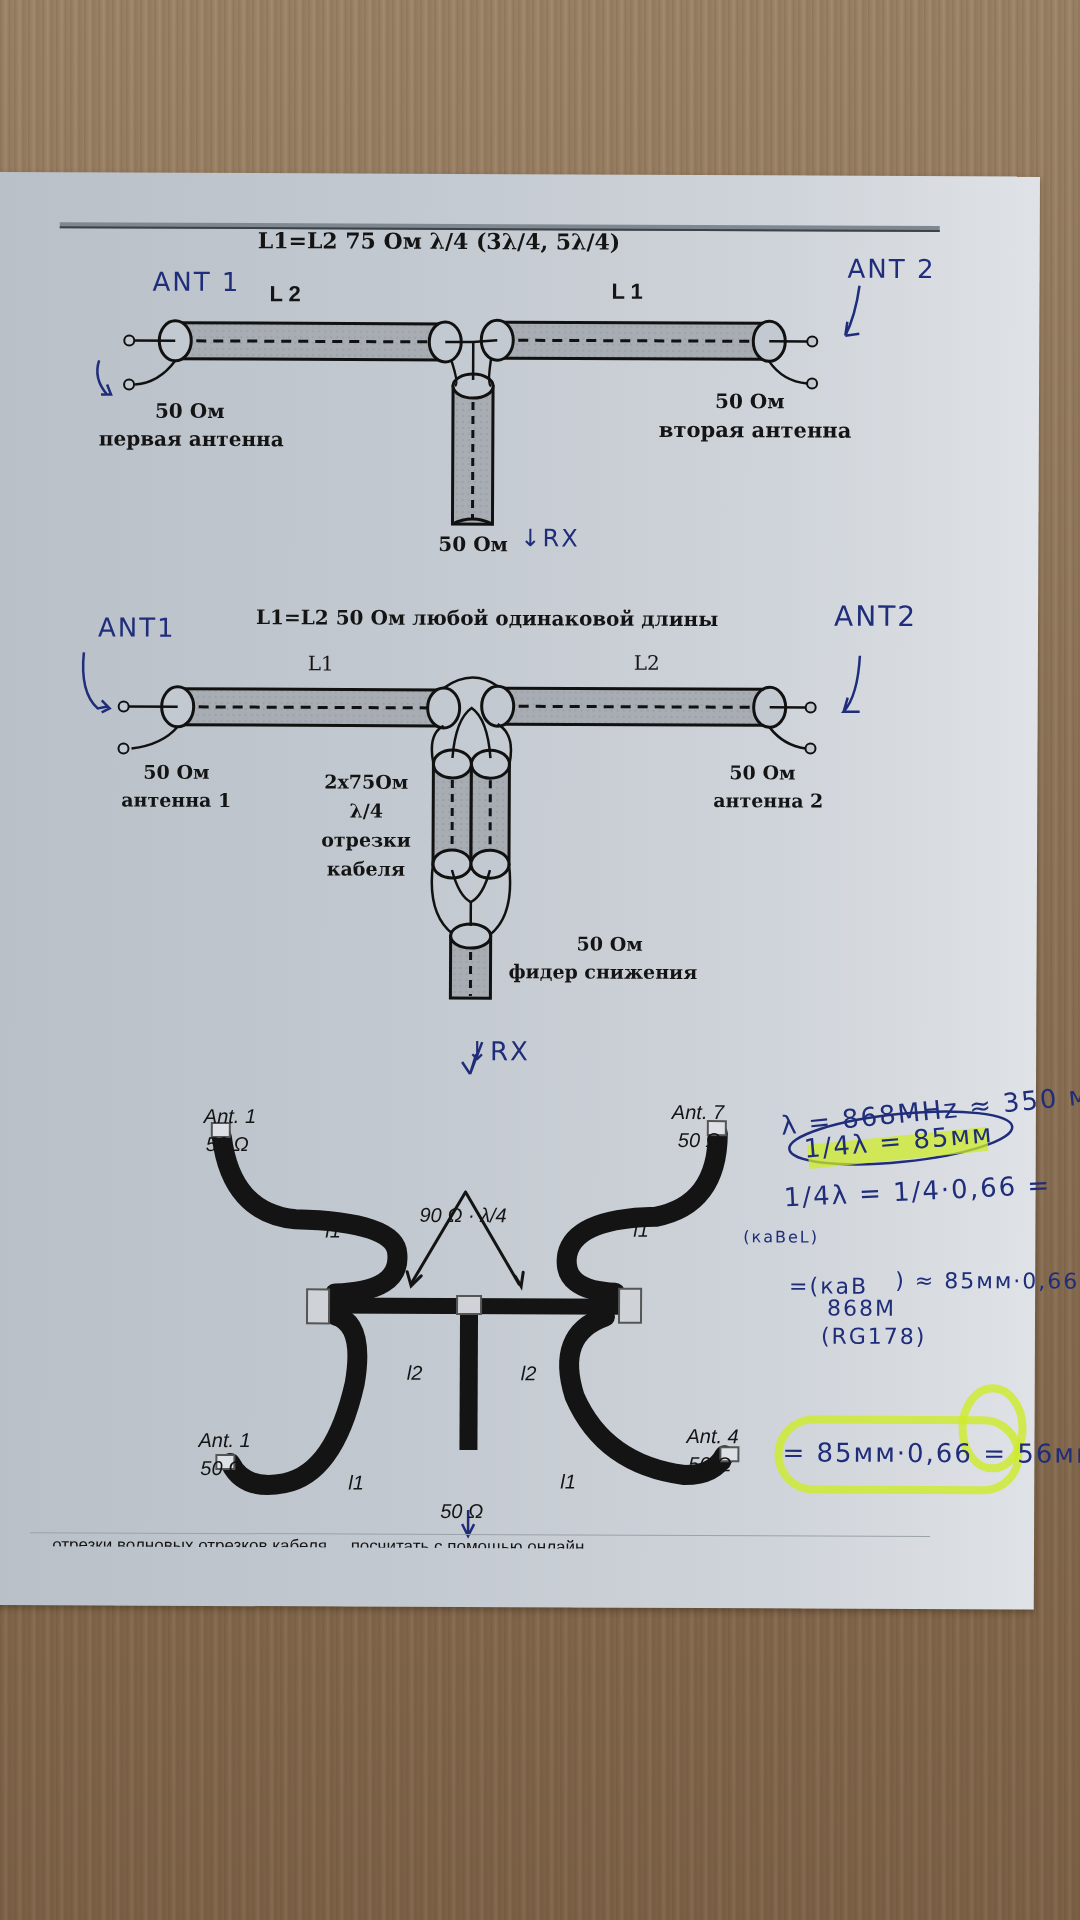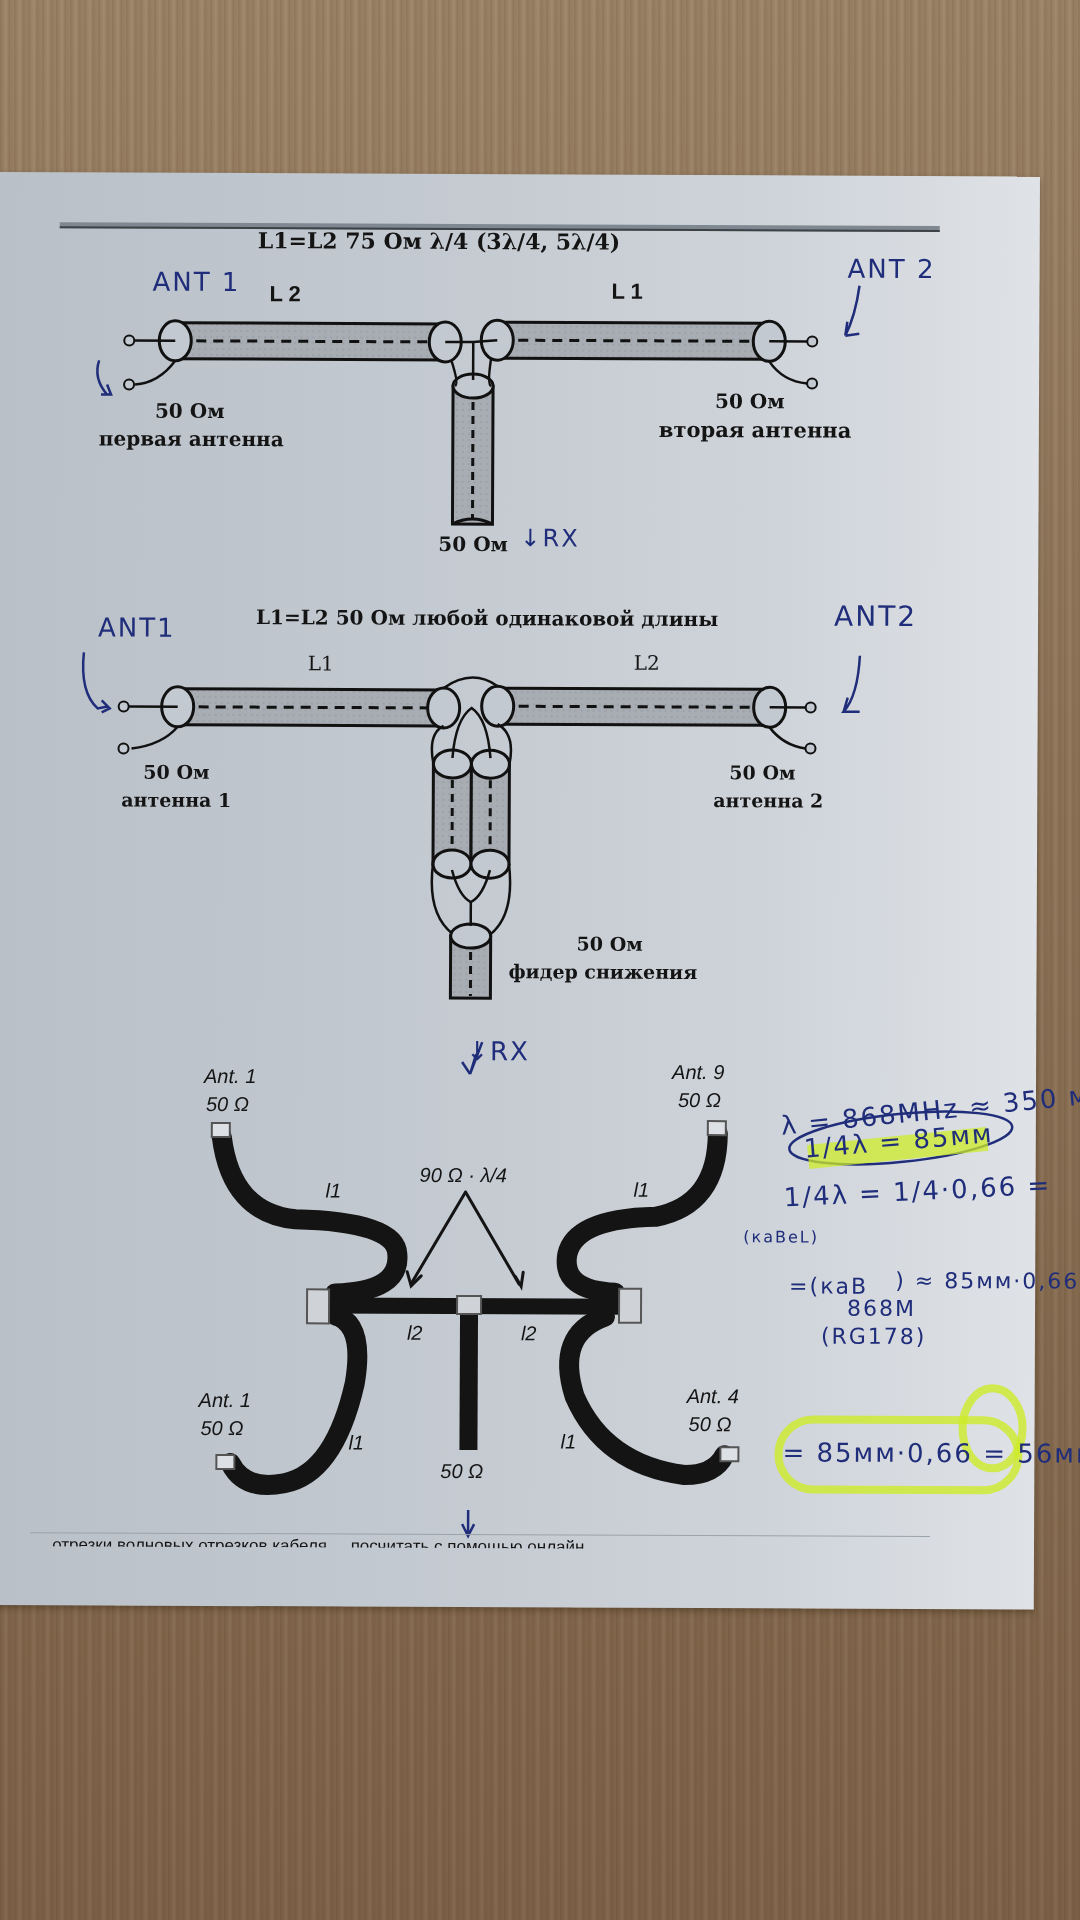--- a/index.html
+++ b/index.html
@@ -11,21 +11,21 @@
     font-family: "DejaVu Serif", serif;
   }
   .paper {
     position:absolute; left:0; top:172px; width:1040px; height:1433px;
     background: linear-gradient(90deg, #b9c0c8 0%, #c3c9d0 40%, #cfd4da 75%, #dfe2e6 100%);
     transform: rotate(0.25deg); transform-origin: 0 0;
     box-shadow: 0 3px 6px rgba(40,25,10,0.35);
   }
   .printed { position:absolute; color:#141414; font-family:"DejaVu Serif", serif; font-weight:bold; white-space:nowrap; }
   .sans { font-family:"Liberation Sans", sans-serif; }
-  .ital { font-style:italic; font-weight:normal; font-family:"Liberation Sans", sans-serif; }
+  .ital { font-style:italic; font-weight:normal; font-family:"Liberation Sans", sans-serif;margin-top:40px; }
   .hand { position:absolute; color:#1f2d7a; font-family:"DejaVu Sans", sans-serif; font-weight:normal; white-space:nowrap; letter-spacing:2px; }
   .rule { position:absolute; left:60px; top:50px; width:880px; height:4px; background:#7f8890; border-bottom:2px solid #3d4247; }
   .lowline { position:absolute; left:36px; top:1360px; width:900px; height:1px; background:#9aa2aa; }
   svg.layer { position:absolute; left:0; top:0; }
   .hl { position:absolute; background:rgba(205,235,40,0.75); }
 </style>
 </head>
 <body>
 
 <div class="paper">
@@ -161,29 +161,35 @@
   <div class="hand" style="left:848px; top:78px; font-size:26px;">ANT 2</div>
   <div class="hand" style="left:522px; top:350px; font-size:24px;">↓RX</div>
 
   <div class="printed" style="left:258px; top:432px; font-size:20px;">L1=L2 50 Ом любой одинаковой длины</div>
   <div class="printed" style="left:310px; top:478px; font-size:20px; font-weight:normal;">L1</div>
   <div class="printed" style="left:636px; top:476px; font-size:20px; font-weight:normal;">L2</div>
   <div class="printed" style="left:146px; top:588px; font-size:19px;">50 Ом</div>
   <div class="printed" style="left:124px; top:616px; font-size:19px;">антенна 1</div>
   <div class="printed" style="left:732px; top:586px; font-size:19px;">50 Ом</div>
   <div class="printed" style="left:716px; top:614px; font-size:19px;">антенна 2</div>
+  <div class="printed" style="left:314px; top:594px; font-size:19px; text-align:center; line-height:29px; width:110px;">
+    <div>2x75Ом</div>
+    <div>λ/4</div>
+    <div>отрезки</div>
+    <div>кабеля</div>
+  </div>
   <div class="printed" style="left:580px; top:758px; font-size:19px;">50 Ом</div>
   <div class="printed" style="left:512px; top:786px; font-size:19px;text-align:right;">фидер снижения</div>
   <div class="hand" style="left:100px; top:440px; font-size:26px;">ANT1</div>
   <div class="hand" style="left:836px; top:424px; font-size:28px;">ANT2</div>
   <div class="hand" style="left:470px; top:862px; font-size:26px;">↓RX</div>
 
   <div class="printed ital" style="left:208px; top:892px; font-size:20px;">Ant. 1</div>
   <div class="printed ital" style="left:210px; top:920px; font-size:20px;">50 Ω</div>
-  <div class="printed ital" style="left:676px; top:886px; font-size:20px;">Ant. 9</div>
+  <div class="printed ital" style="left:676px; top:886px; font-size:20px;">Ant. 7</div>
   <div class="printed ital" style="left:682px; top:914px; font-size:20px;">50 Ω</div>
   <div class="printed ital" style="left:204px; top:1216px; font-size:20px;">Ant. 1</div>
   <div class="printed ital" style="left:206px; top:1244px; font-size:20px;">50 Ω</div>
   <div class="printed ital" style="left:692px; top:1210px; font-size:20px;">Ant. 4</div>
   <div class="printed ital" style="left:694px; top:1238px; font-size:20px;">50 Ω</div>
   <div class="printed ital" style="left:330px; top:1006px; font-size:20px;">l1</div>
   <div class="printed ital" style="left:638px; top:1004px; font-size:20px;">l1</div>
   <div class="printed ital" style="left:354px; top:1258px; font-size:20px;">l1</div>
   <div class="printed ital" style="left:566px; top:1256px; font-size:20px;">l1</div>
   <div class="printed ital" style="left:412px; top:1148px; font-size:20px;">l2</div>
@@ -194,16 +200,16 @@
   <div class="lowline"></div>
   <div class="printed sans" style="left:44px; top:1362px; font-size:17px; font-weight:normal; height:12px; overflow:hidden; line-height:22px;">...отрезки волновых отрезков кабеля ... посчитать с помощью онлайн...</div>
 
   <div class="hl" style="left:812px; top:960px; width:180px; height:24px; transform:rotate(-6deg);"></div>
   <div class="hand" style="left:784px; top:918px; font-size:26px; transform:rotate(-6deg);">λ = 868MHz ≈ 350 мм</div>
   <div class="hand" style="left:808px; top:950px; font-size:26px; transform:rotate(-5deg);">1/4λ = 85мм</div>
   <div class="hand" style="left:788px; top:1000px; font-size:26px; transform:rotate(-3deg);">1/4λ = 1/4·0,66 =</div>
   <div class="hand" style="left:748px; top:1052px; font-size:16px;">(каBeL)</div>
   <div class="hand" style="left:794px; top:1098px; font-size:22px;">=(кaB</div>
   <div class="hand" style="left:900px; top:1092px; font-size:22px;">) ≈ 85мм·0,66</div>
-  <div class="hand" style="left:832px; top:1120px; font-size:22px;margin-left:20px;">868M</div>
+  <div class="hand" style="left:832px; top:1120px; font-size:22px;">868M</div>
   <div class="hand" style="left:826px; top:1148px; font-size:22px;">(RG178)</div>
   <div class="hand" style="left:788px; top:1262px; font-size:26px;">= 85мм·0,66 = 56мм</div>
 </div>
 
 </body></html>

